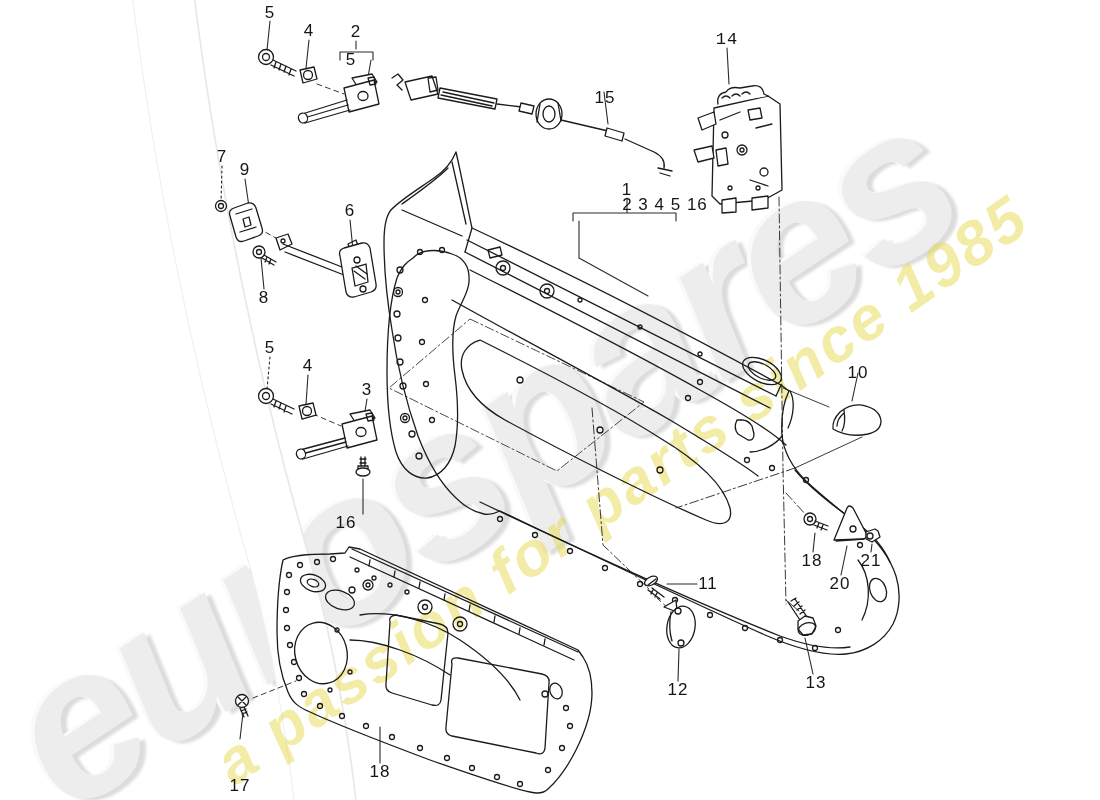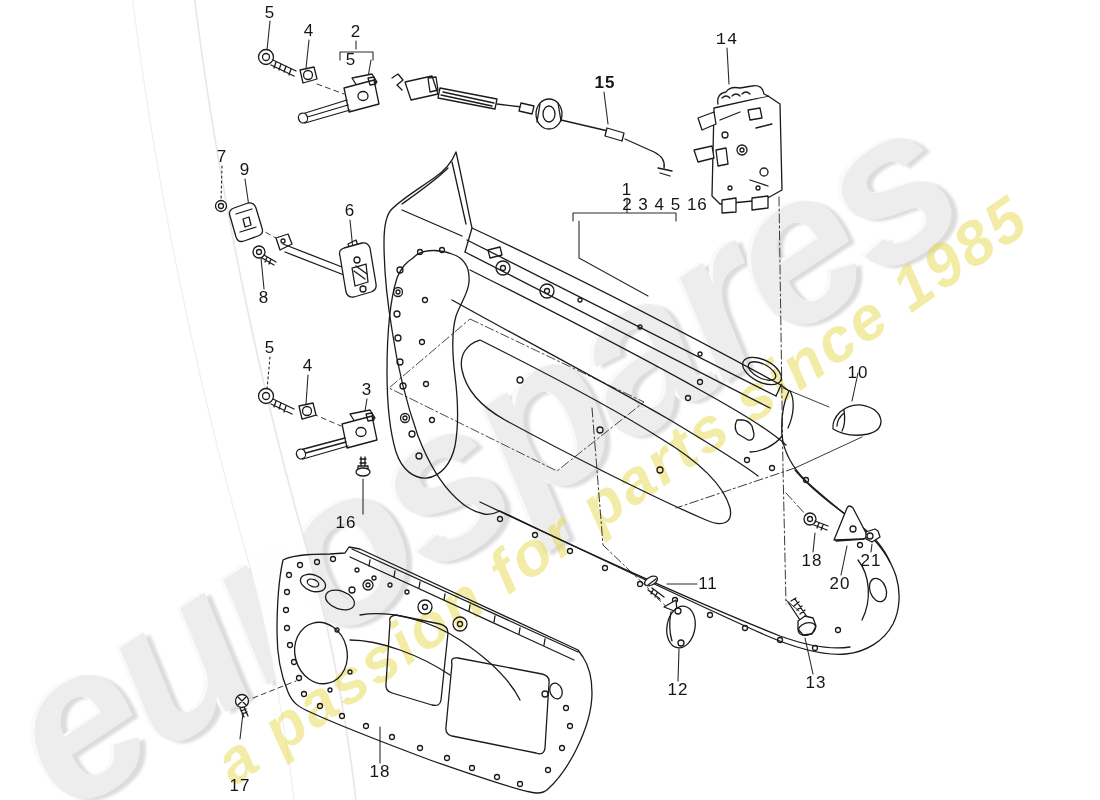--- a/index.html
+++ b/index.html
@@ -345,21 +345,21 @@
       <path d="M238,697 L246,705 M246,697 L238,705"></path>
       <path d="M244,707 L248,716 M240,708 L244,717 M241,711 L246,709 M242,714 L247,712"></path>
     </g>
   </svg>
 
   <div class="layer" id="labels">
       <div class="part-label" style="left: 270px; top: 13px;">5</div>
       <div class="part-label" style="left: 309px; top: 31px;">4</div>
       <div class="part-label" style="left: 356px; top: 32px;">2</div>
       <div class="part-label" style="left: 351px; top: 60px;">5</div>
-      <div class="part-label" style="left: 605px; top: 83px; font-weight: bold;">15</div>
+      <div class="part-label" style="left: 605px; top: 98px;">15</div>
       <div class="part-label" style="left: 727px; top: 39px; font-family: Liberation Mono, monospace;">14</div>
       <div class="part-label" style="left: 222px; top: 157px;">7</div>
       <div class="part-label" style="left: 245px; top: 170px;">9</div>
       <div class="part-label" style="left: 350px; top: 211px;">6</div>
       <div class="part-label" style="left: 264px; top: 298px;">8</div>
       <div class="part-label" style="left: 627px; top: 190px;">1</div>
       <div class="part-label" style="left: 624px; top: 205px; margin-left: 41px;">2 3 4 5 16</div>
       <div class="part-label" style="left: 270px; top: 348px;">5</div>
       <div class="part-label" style="left: 308px; top: 366px;">4</div>
       <div class="part-label" style="left: 367px; top: 390px;">3</div>

